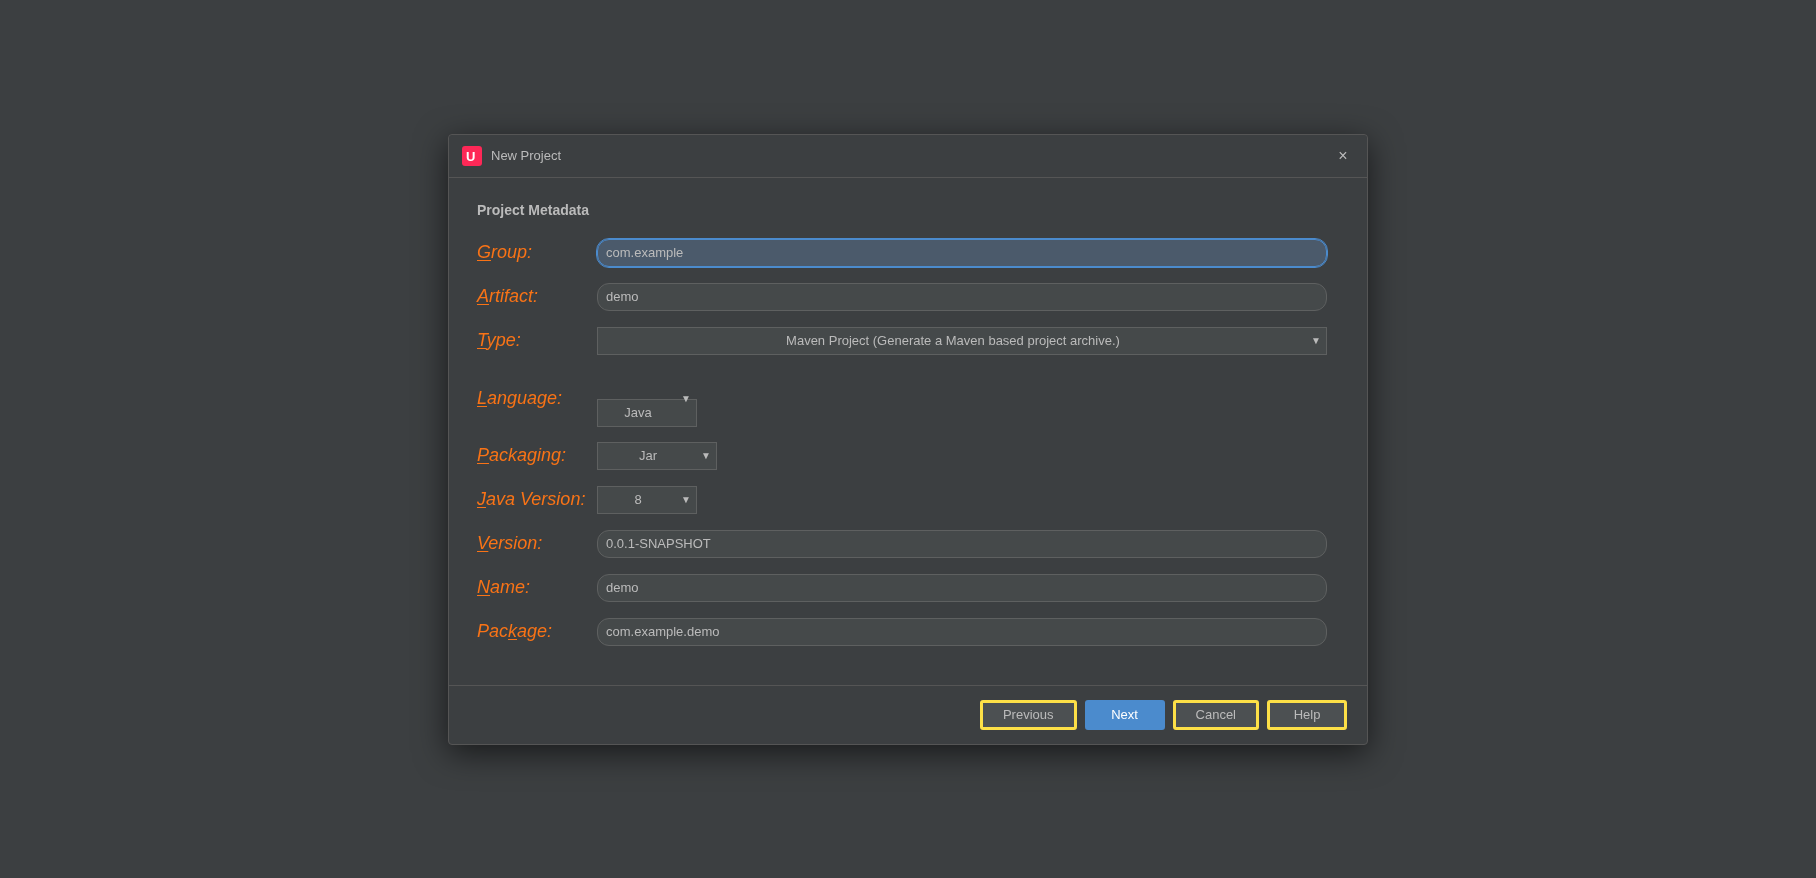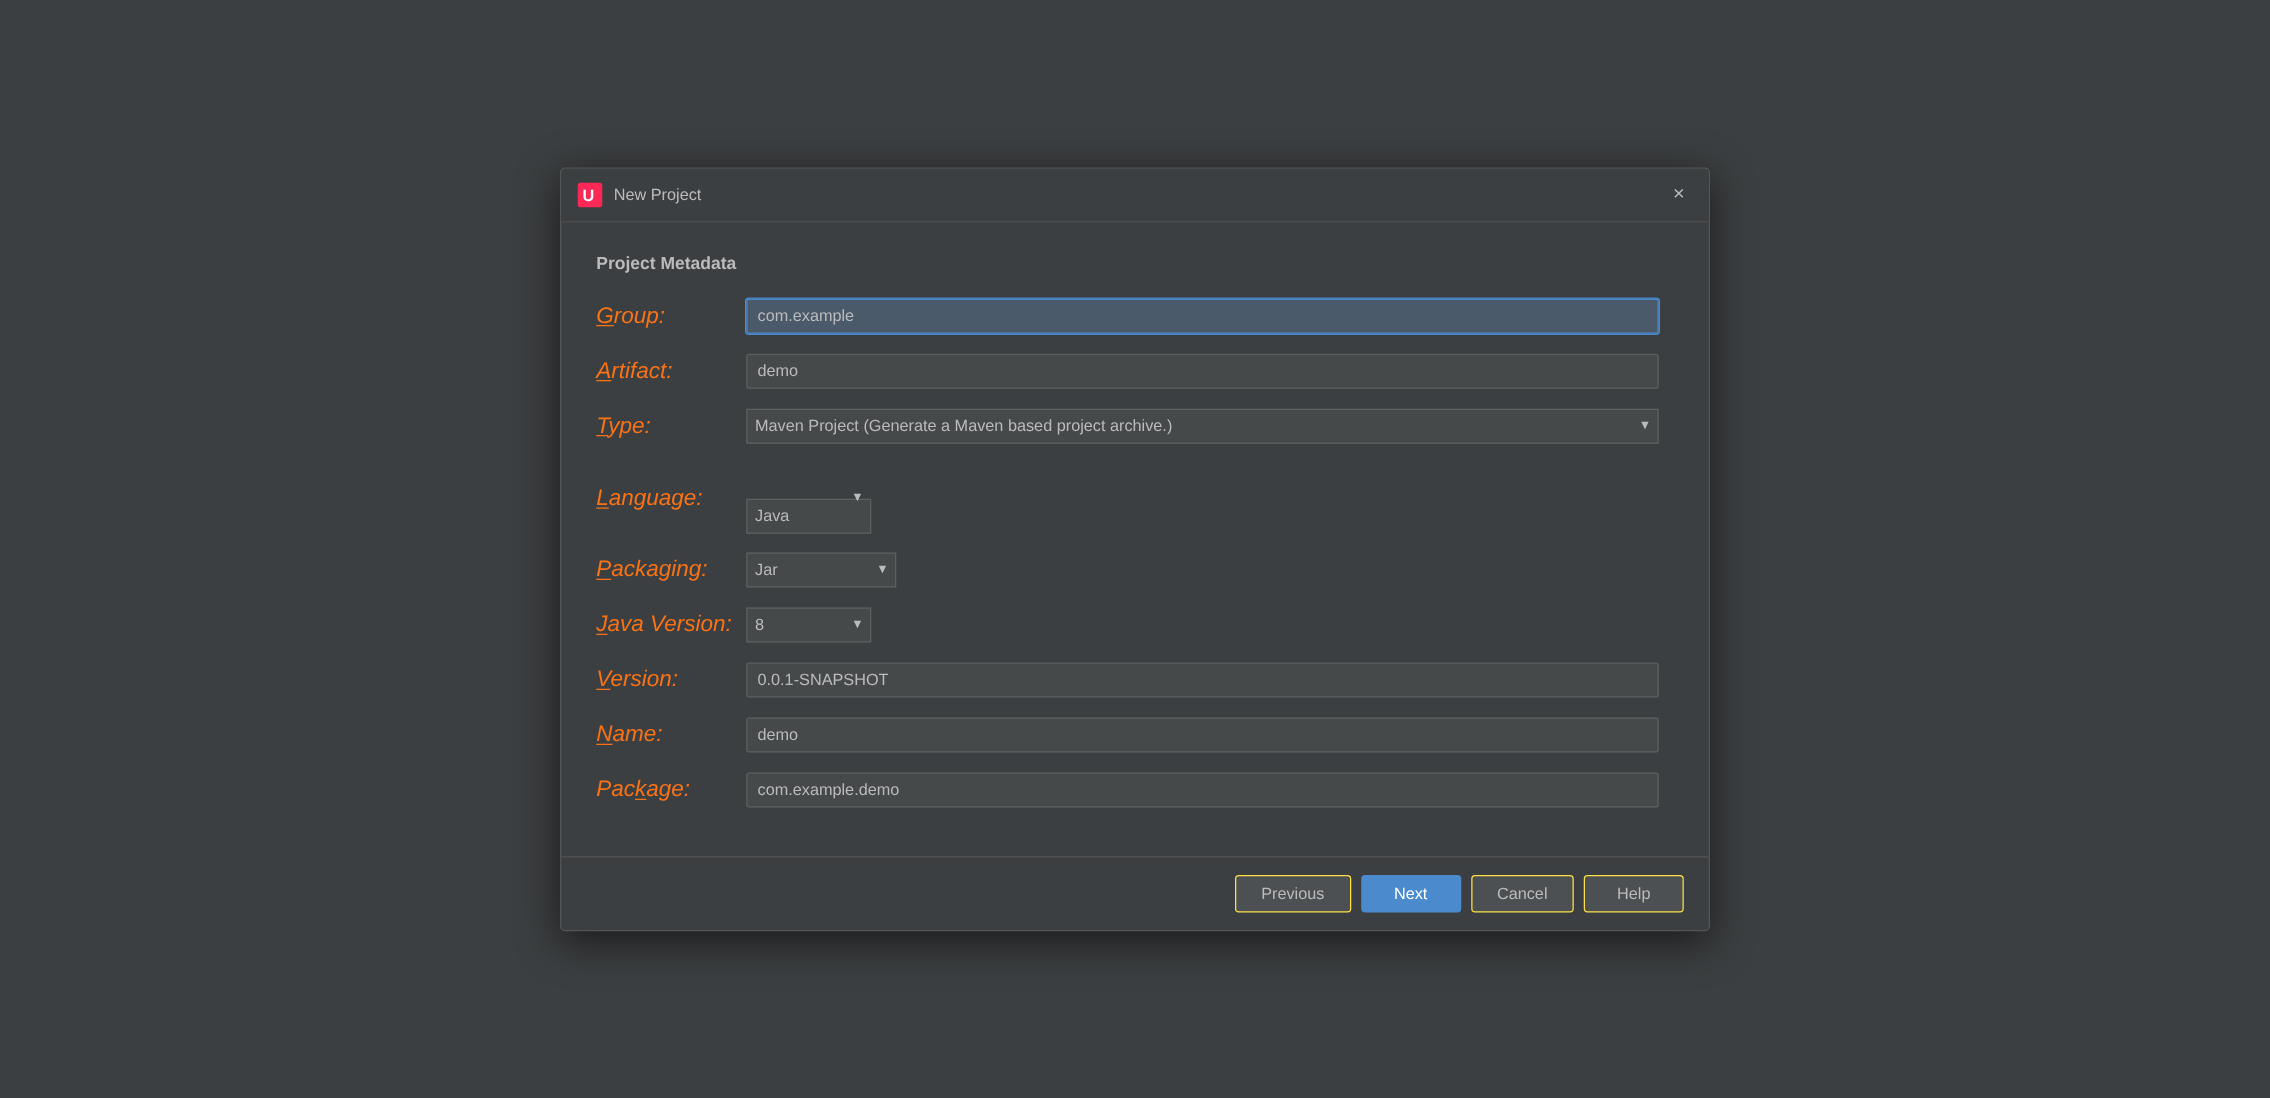--- a/index.html
+++ b/index.html
@@ -122,21 +122,21 @@
       text-decoration: underline;
       text-underline-offset: 2px;
     }
 
     .form-input {
       flex: 1;
       max-width: 730px;
       height: 28px;
       background: #45494a;
       border: 1px solid #5e6060;
-      border-radius: 2px;
+      border-radius: 12px;
       color: #bbbbbb;
       font-size: 13px;
       padding: 0 8px;
       outline: none;
     }
 
     .form-input.selected {
       border-color: #4b8bcd;
       outline: 1px solid #4b8bcd;
       background: #4b5a6b;
@@ -149,20 +149,21 @@
       border-radius: 0;
       color: #bbbbbb;
       font-size: 13px;
       padding: 0 6px;
       outline: none;
       cursor: pointer;
       appearance: none;
       -webkit-appearance: none;
       padding-right: 24px;
       position: relative;
+      text-align: center;
     }
 
     .select-wrapper {
       position: relative;
       display: inline-flex;
       align-items: center;
     }
 
     .select-wrapper .chevron {
       position: absolute;
@@ -201,21 +202,21 @@
       gap: 8px;
       border-top: 1px solid #555555;
     }
 
     .btn {
       height: 30px;
       padding: 0 20px;
       border-radius: 3px;
       font-size: 13px;
       cursor: pointer;
-      border: 1px solid #fde047;
+      border: 3px solid #fde047;
       background: #4c5052;
       color: #bbbbbb;
       min-width: 80px;
     }
 
     .btn-primary {
       background: #4b8bcd;
       border-color: #4b8bcd;
       color: #ffffff;
     }

